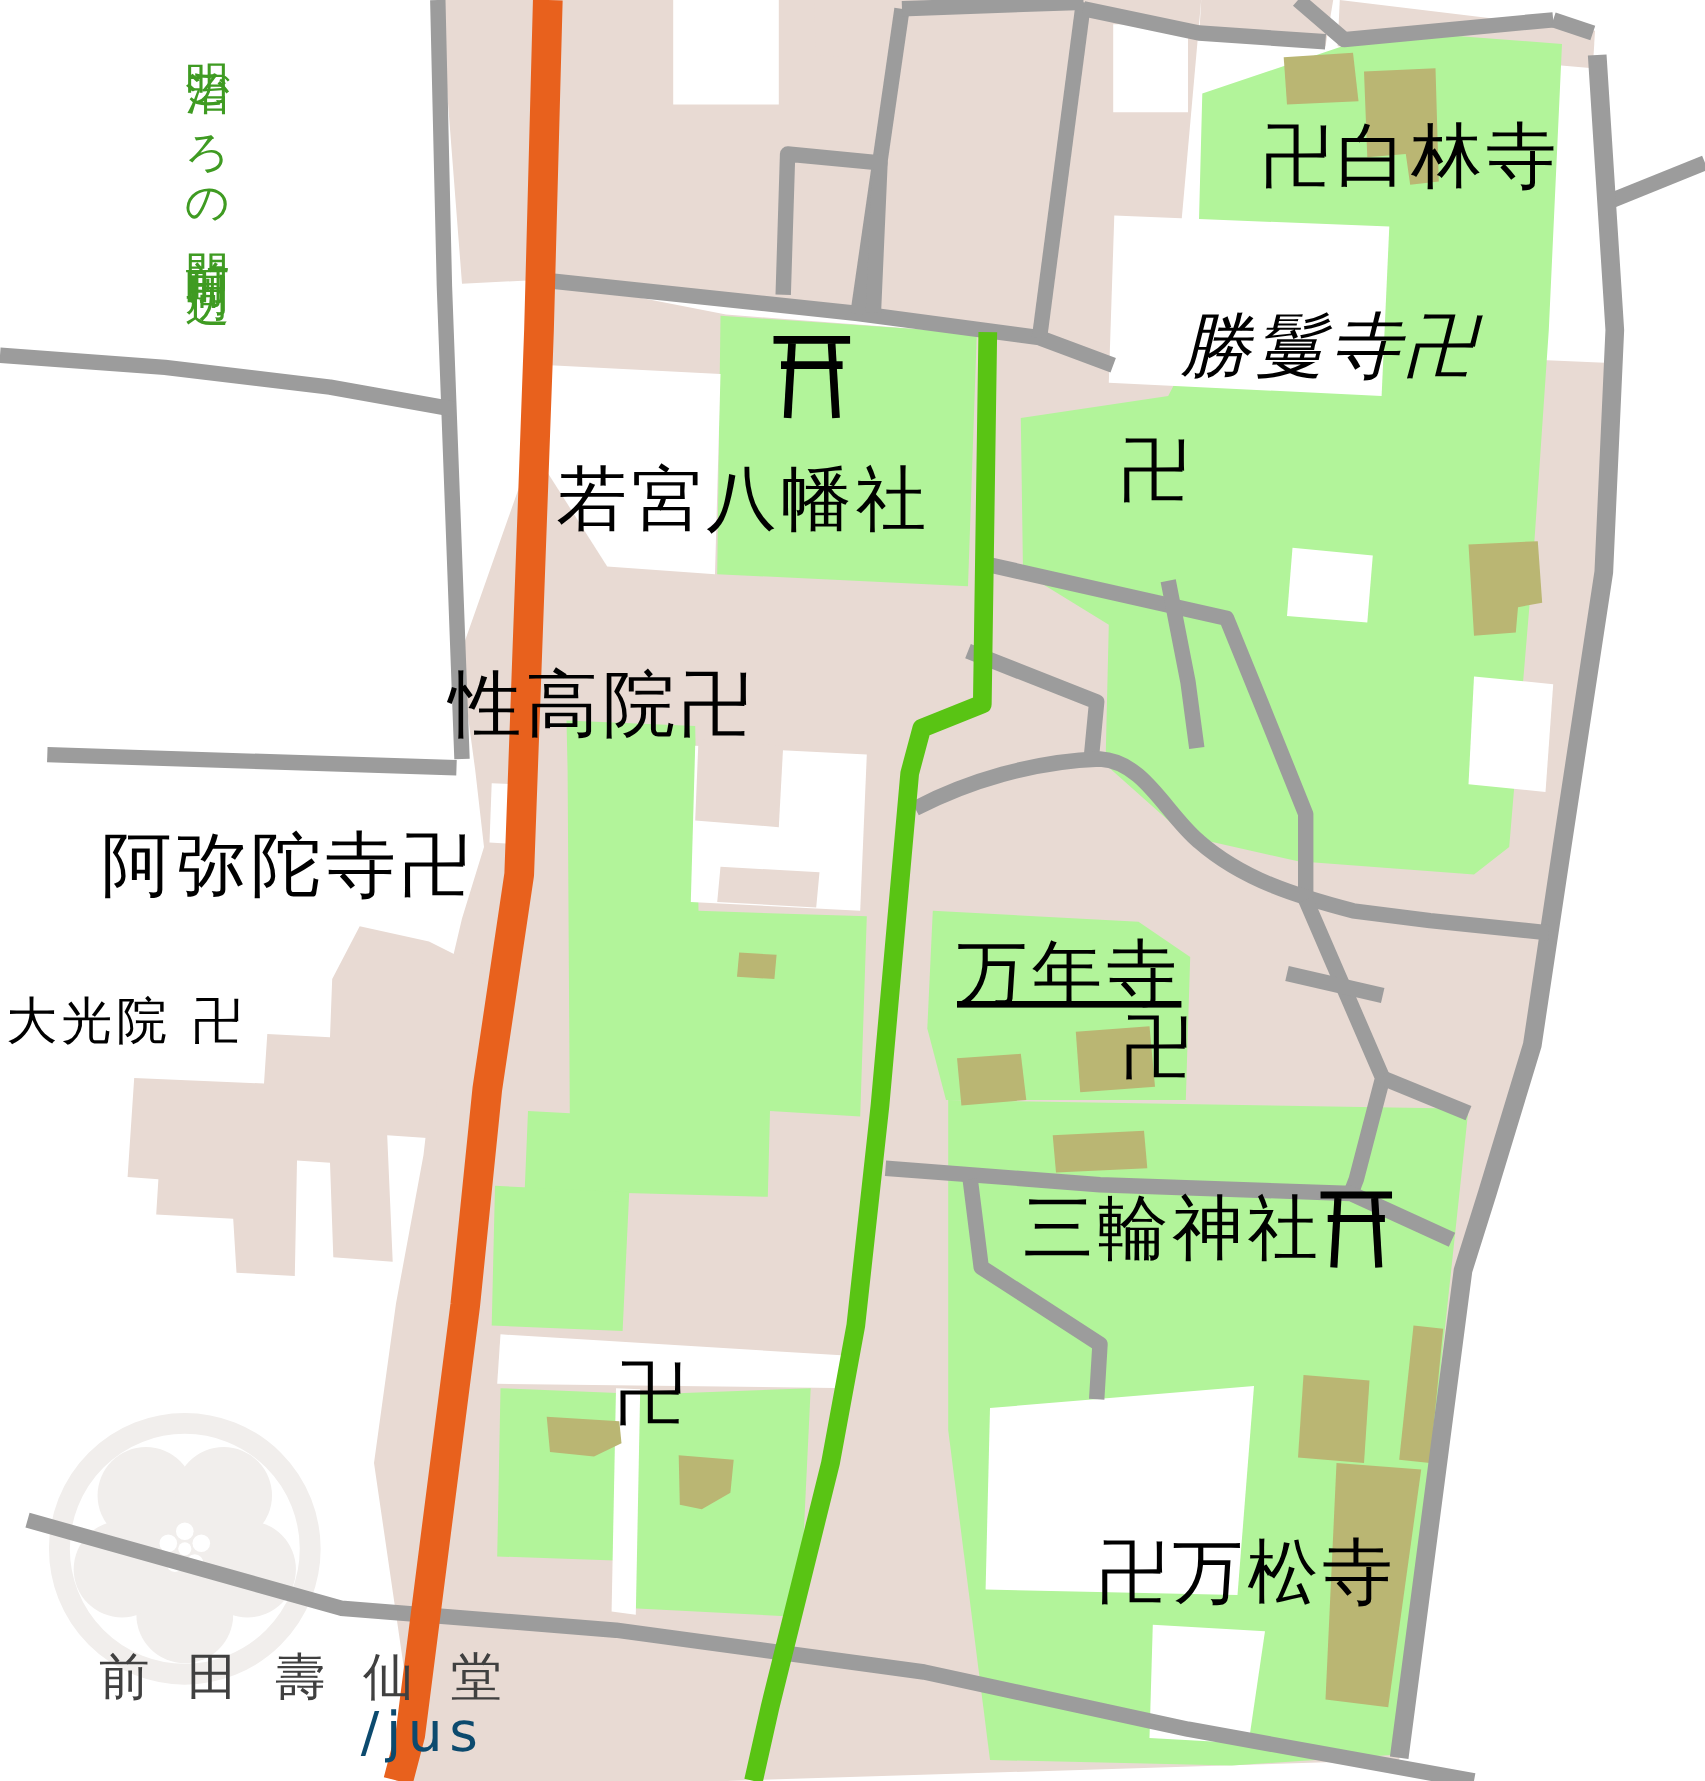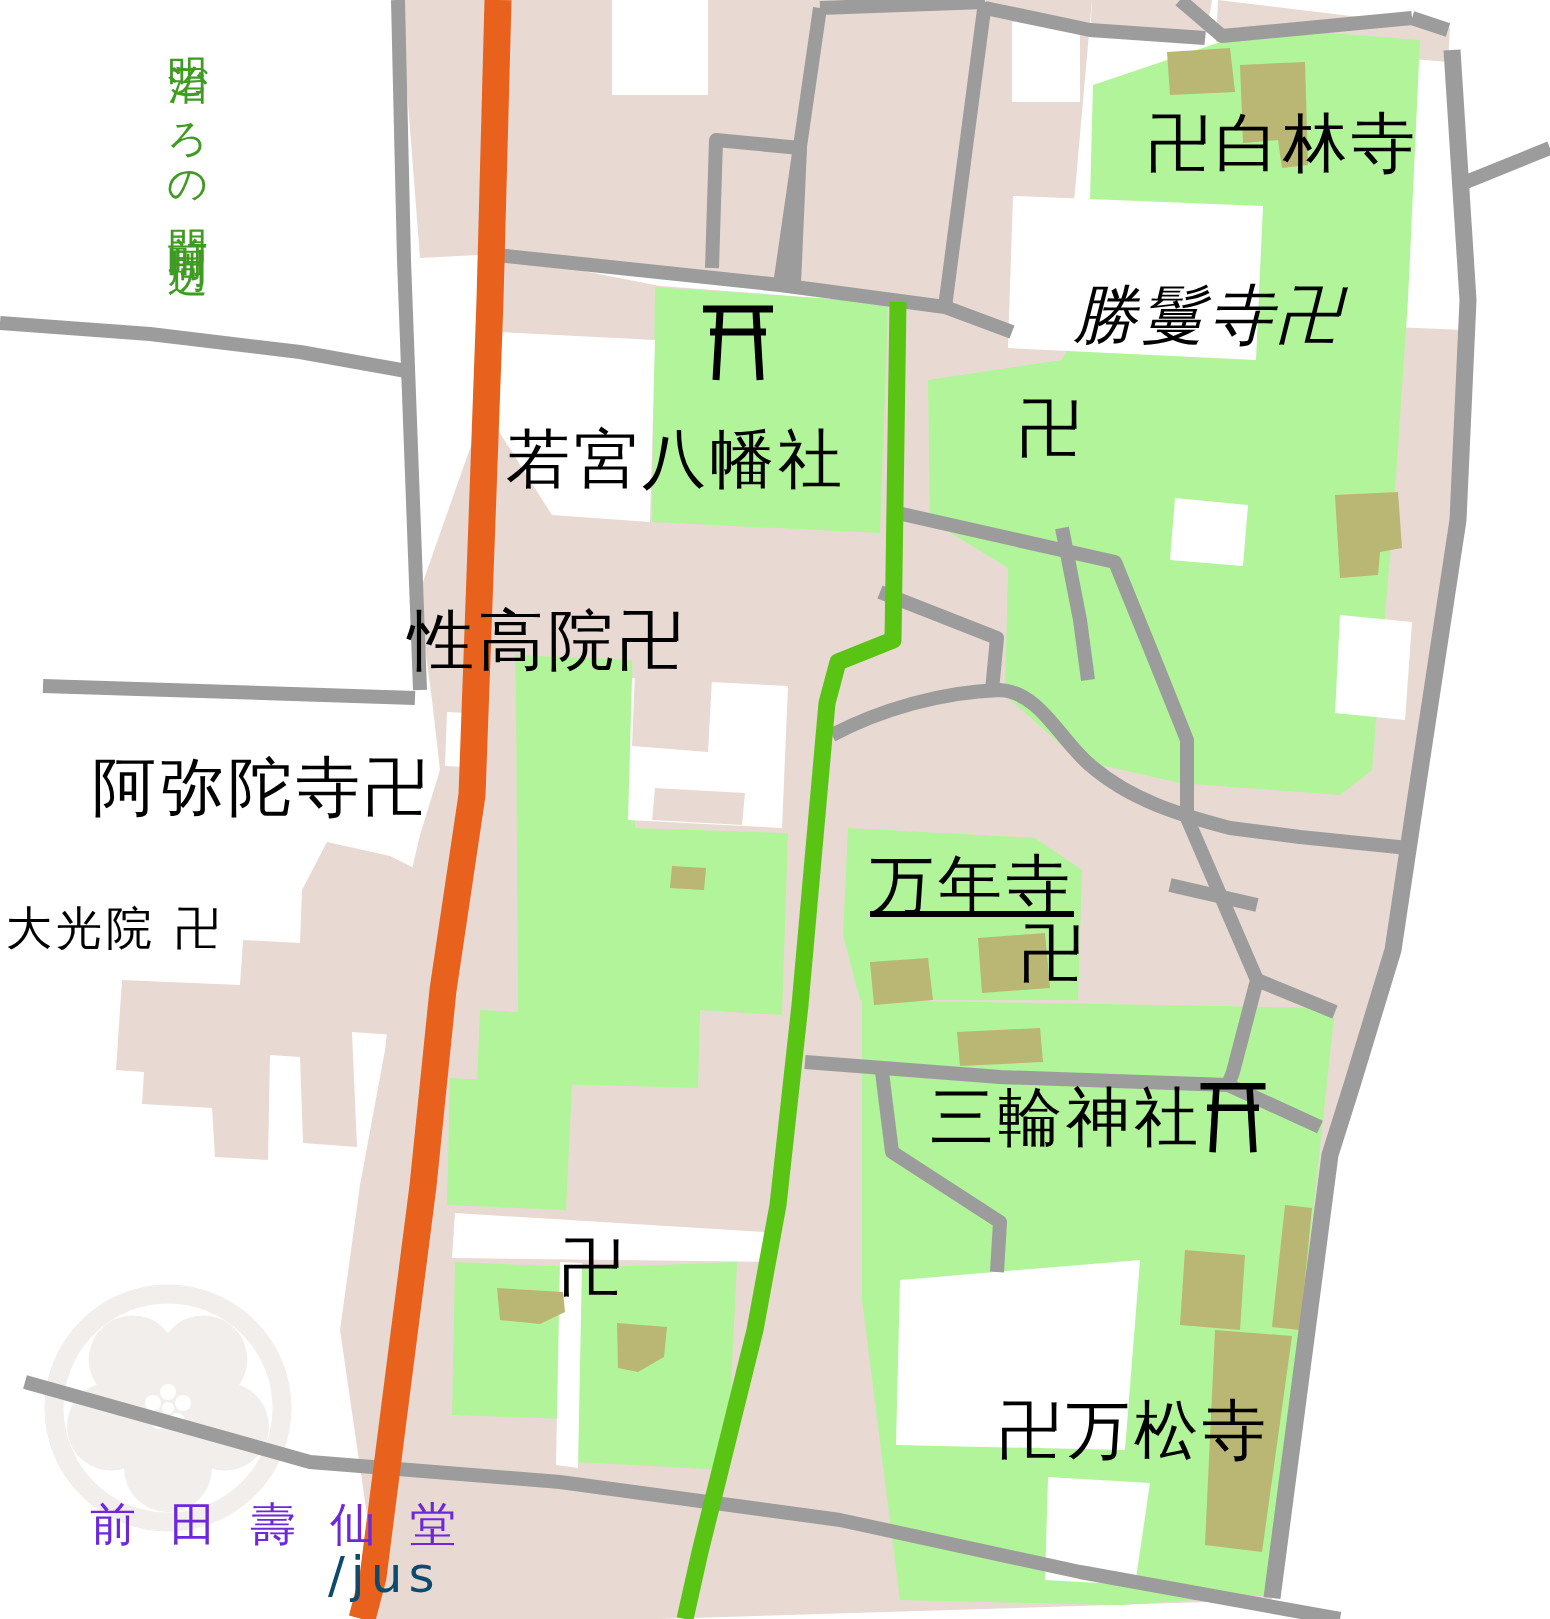--- a/index.html
+++ b/index.html
@@ -131,40 +131,40 @@
     <path d="M1257,980 L1335,1012"></path>
     <path d="M805,1062 L1000,1077 L1228,1085 L1320,1127"></path>
     <path d="M882,1072 L892,1152 L1000,1222 L997,1272"></path>
   </g>
 
   <path fill="none" stroke-width="27" stroke-linejoin="round" d="M498,0 L490,300 L472,795 L443,990 L423,1186 L398,1381 L373,1577 L362,1619" stroke="#e8611d"></path>
 
   <path fill="none" stroke-width="17" stroke-linejoin="round" d="M898,302 L893,640 L838,662 L827,703 L800,1005 L778,1205 L755,1330 L700,1552 L685,1619" stroke="#59c414"></path>
 </svg>
 
-  <div class="wm-name" style="left: 90px; top: 1494px; color: #6d28d9;">前田壽仙堂</div>
+  <div class="wm-name" style="left: 90px; top: 1494px; color: #404040;">前田壽仙堂</div>
   <div class="wm-url" style="left: 328px; top: 1546px; color: #0c4a6e;">/jus</div>
 
   <div class="lbl-vert" style="left: 168px; top: 26px; color: rgb(63, 155, 34);">明治ごろの門前町周辺</div>
 
   <div class="lbl" style="left:1147px;top:96px;">卍白林寺</div>
 
   <div class="lbl" style="left:1073px;top:268px;font-style:italic;">勝鬘寺卍</div>
 
   <div class="lbl" style="left:1018px;top:381px;">卍</div>
 
   <svg class="torii" style="left:703px;top:300px;" width="70" height="84" viewBox="0 0 70 84">
     <g stroke="#000" stroke-width="7" fill="none">
       <path d="M17,12 L13,80"></path>
         <path d="M53,12 L57,80"></path>
       <path d="M0,9 L70,9"></path>
         <path d="M7,32 L63,32"></path>
     </g>
   </svg>
-  <div class="lbl" style="left:506px;top:412px;">若宮八幡社</div>
+  <div class="lbl" style="left:506px;top:412px;font-family:Liberation Mono, monospace;">若宮八幡社</div>
 
   <div class="lbl" style="left:92px;top:740px;">阿弥陀寺卍</div>
 
   <div class="lbl" style="left:408px;top:592px;font-size:66px;">性高院卍</div>
 
   <div class="lbl" style="left:6px;top:890px;font-size:46px;">大光院 卍</div>
 
   <div class="lbl" style="left:870px;top:838px;text-decoration:underline;">万年寺</div>
   <div class="lbl" style="left:1020px;top:906px;">卍</div>
 

